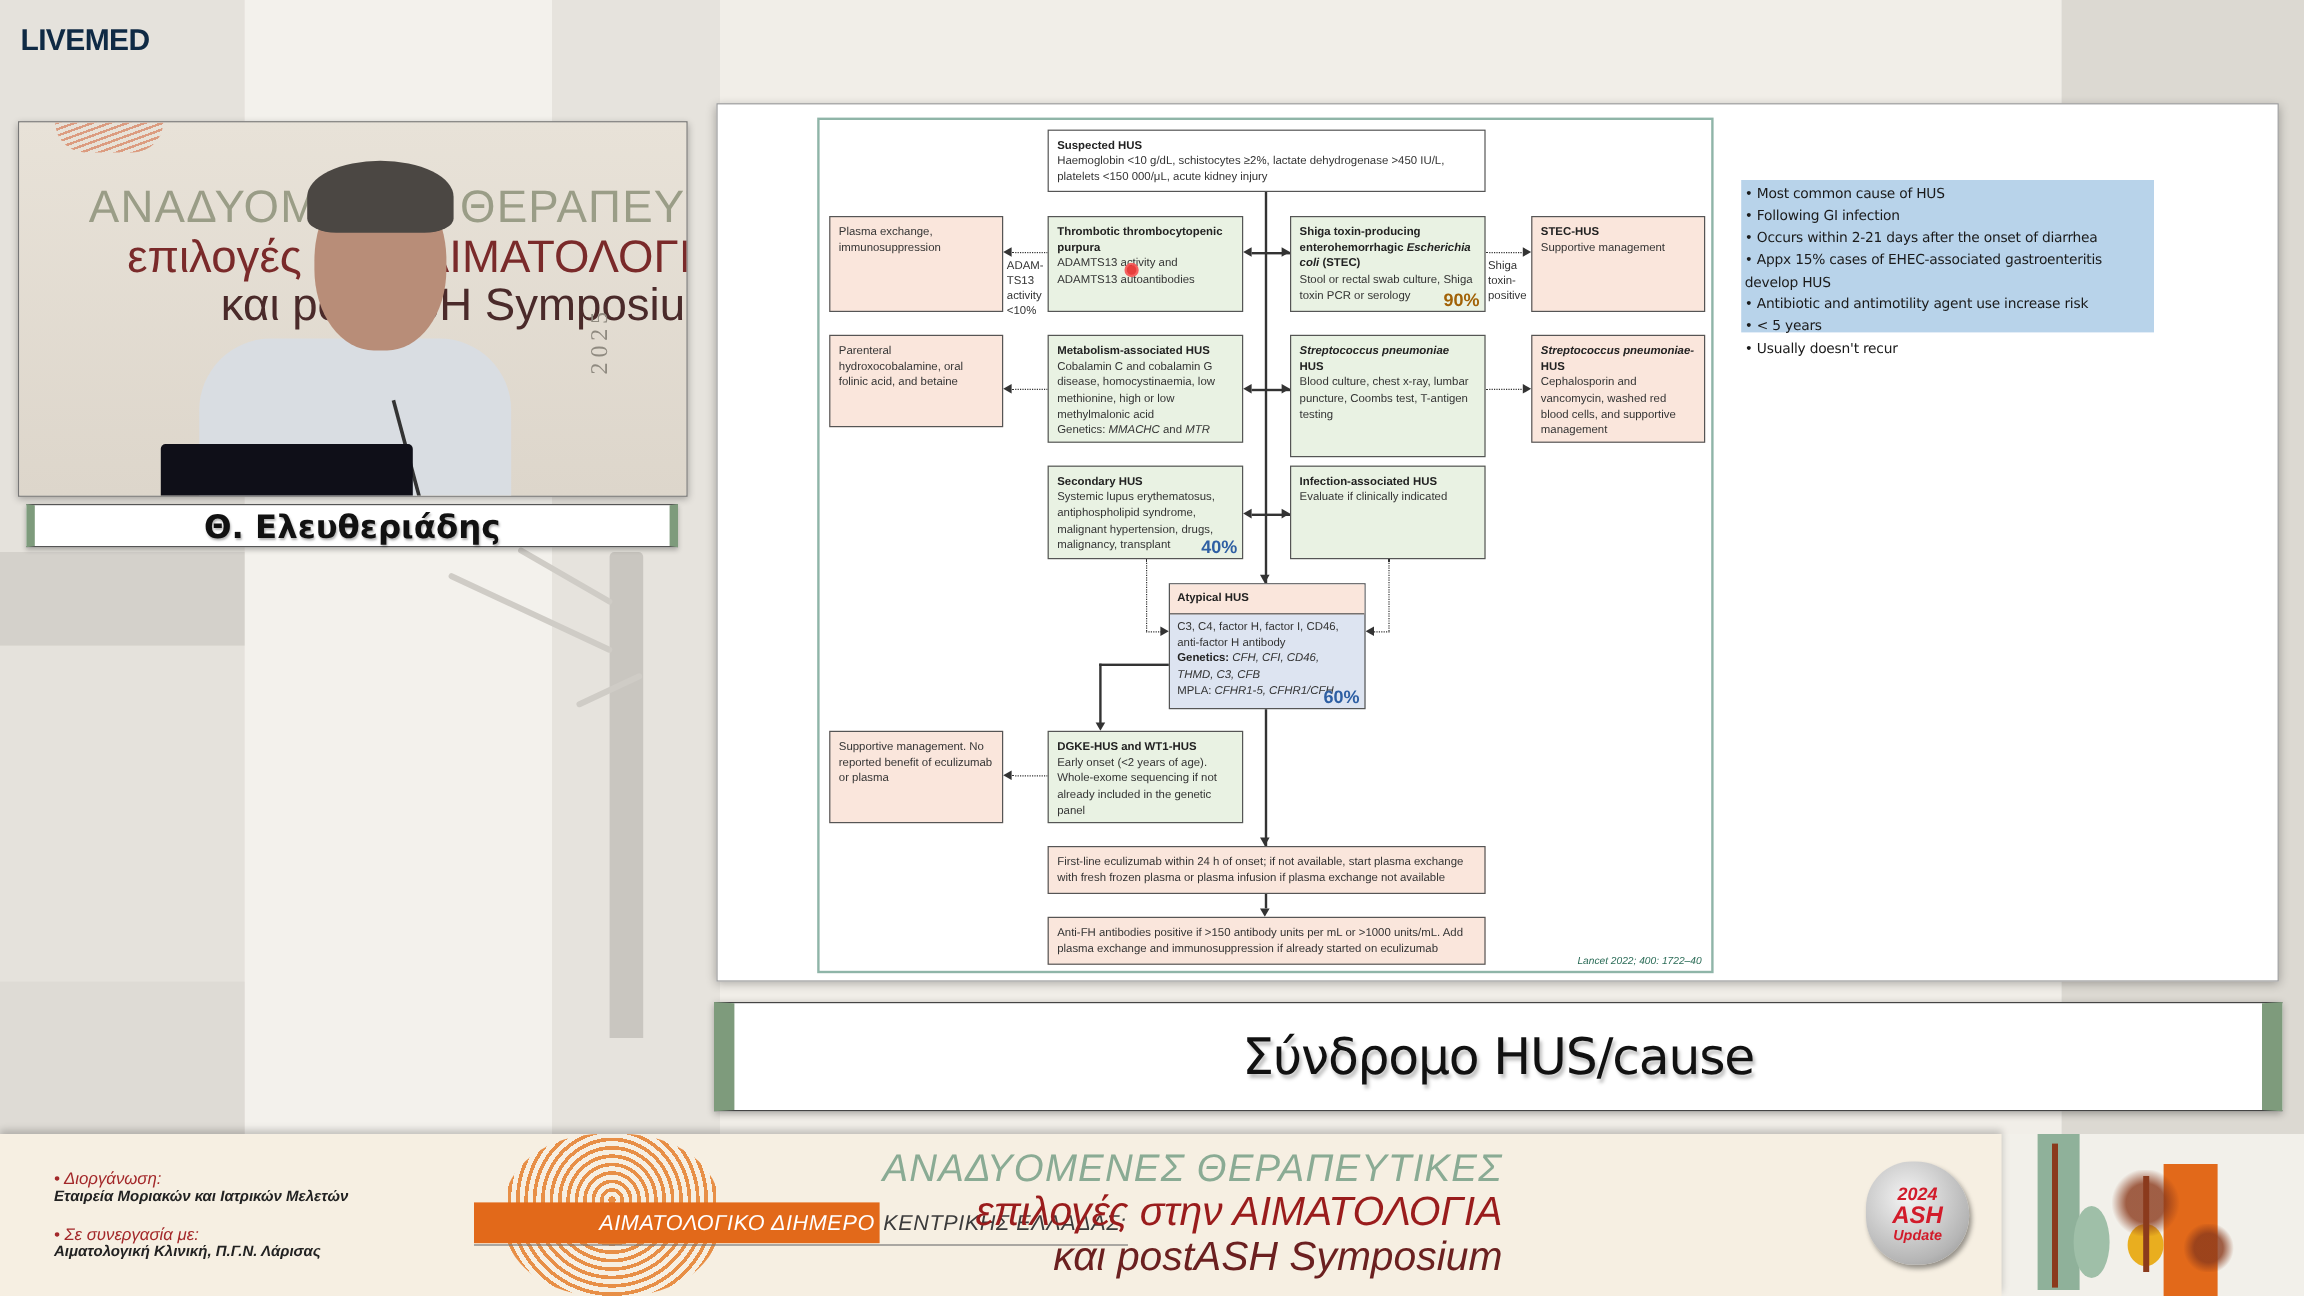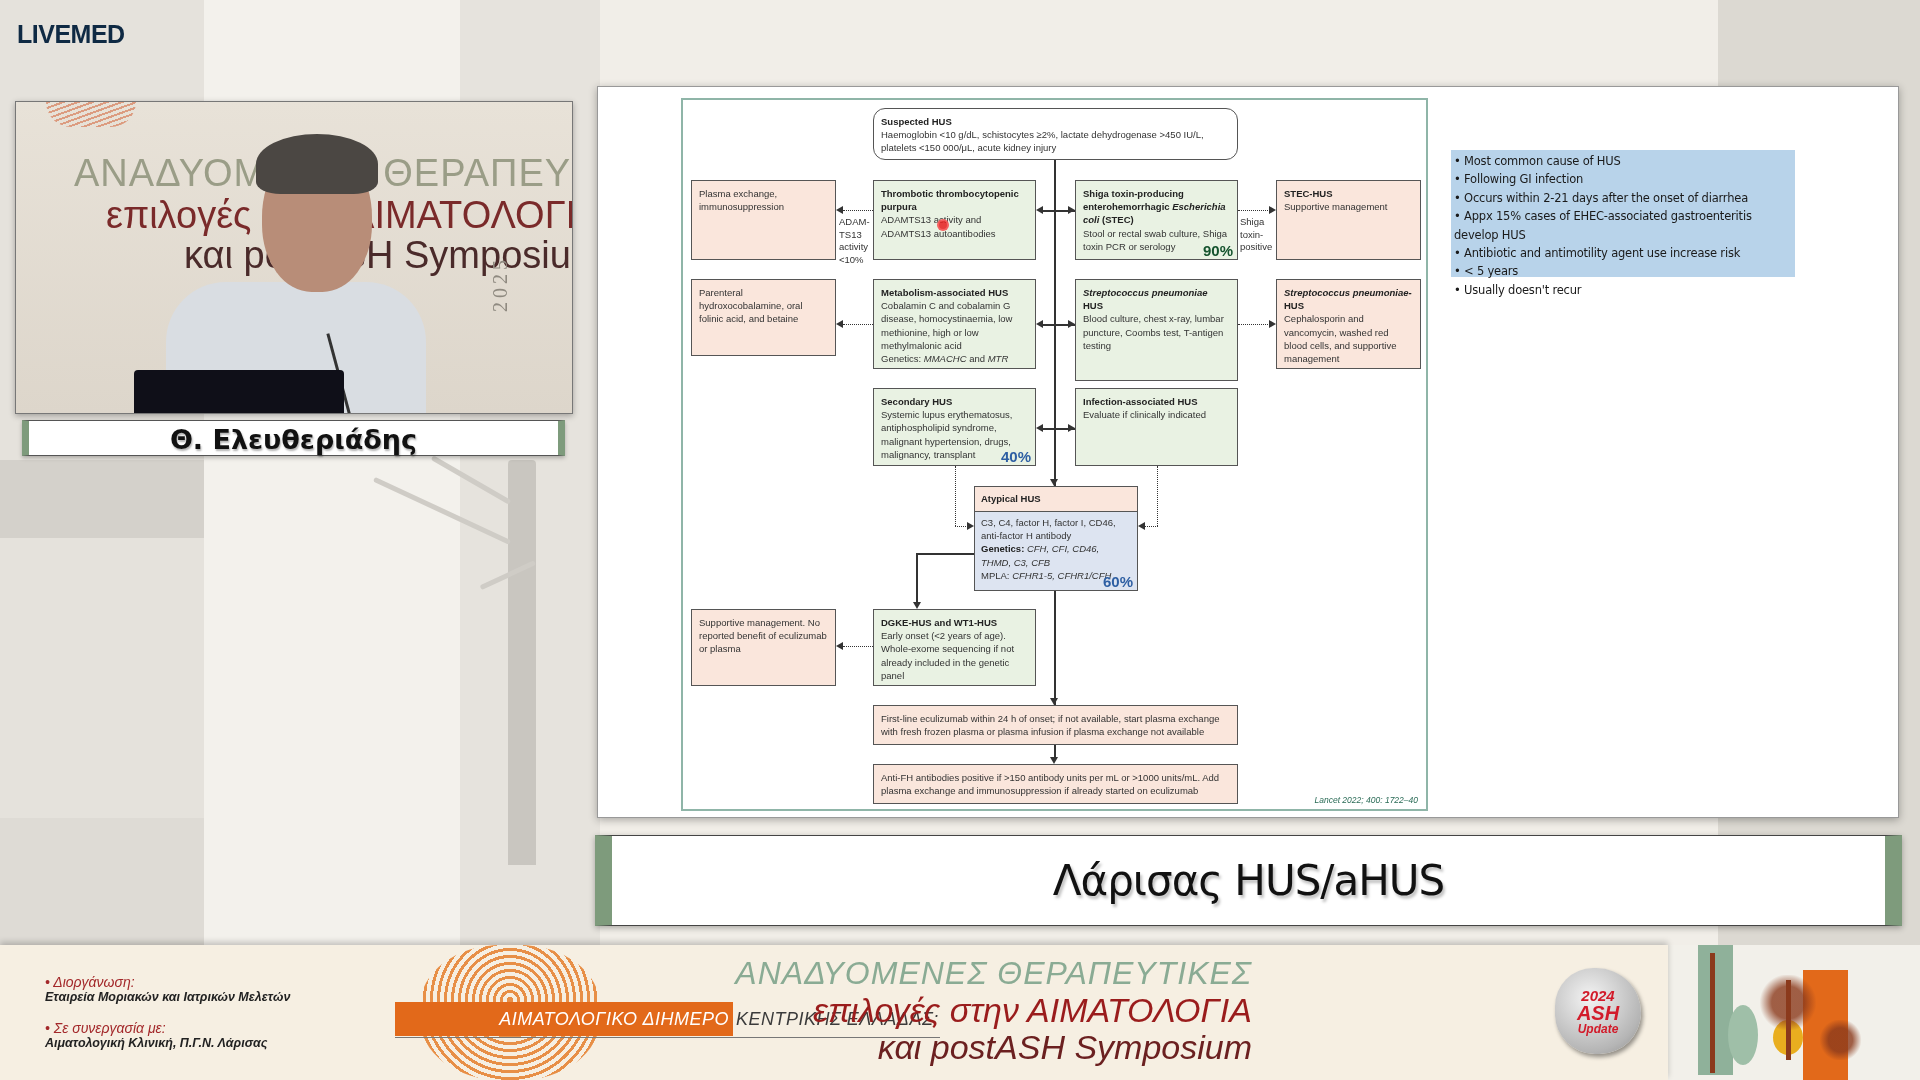--- a/index.html
+++ b/index.html
@@ -44,21 +44,21 @@
   
   .slide { position: absolute; left: 597px; top: 86px; width: 1302px; height: 732px; background: #fff; border: 1px solid #999; box-shadow: 0 2px 8px rgba(0,0,0,0.3); }
   .frame { position: absolute; left: 83px; top: 11px; width: 747px; height: 713px; border: 2px solid #8fb5a8; }
   .box { position: absolute; border: 1.5px solid #555; font-family: "Liberation Sans", sans-serif; font-size: 9.5px; line-height: 13.2px; color: #333; padding: 6px 7px; }
   .box b, .box .ttl { font-weight: bold; color: #222; display: block; }
   .box i { font-style: italic; }
   .g { background: #e9f2e3; }
   .p { background: #fae6dc; }
   .w { background: #fff; }
   .pct { position: absolute; right: 4px; bottom: 2px; font-size: 15px; font-weight: bold; }
-  .pct.red { color: #14532d; }
+  .pct.red { color: #a16207; }
   .pct.blue { color: #2e5fa3; }
 
   .line { position: absolute; background: #333; }
   .dline-h { position: absolute; height: 0; border-top: 1.5px dotted #333; }
   .dline-v { position: absolute; width: 0; border-left: 1.5px dotted #333; }
   .arr { position: absolute; width: 0; height: 0; }
   .arr.l { border-top: 4px solid transparent; border-bottom: 4px solid transparent; border-right: 7px solid #333; }
   .arr.r { border-top: 4px solid transparent; border-bottom: 4px solid transparent; border-left: 7px solid #333; }
   .arr.d { border-left: 4px solid transparent; border-right: 4px solid transparent; border-top: 7px solid #333; }
   .lbl { position: absolute; font-size: 9.5px; line-height: 12.5px; color: #333; }
@@ -131,21 +131,21 @@
   <div class="mic"></div>
   <div class="laptop"></div>
 </div>
 <div class="namebar">
   <span>Θ. Ελευθεριάδης</span>
 </div>
 
 <div class="slide">
   <div class="frame">
 
-    <div class="box w" style="left:190px;top:8px;width:365px;height:52px;border-radius:12px;">
+    <div class="box w" style="left:190px;top:8px;width:365px;height:52px;">
       <span class="ttl">Suspected HUS</span>
       <span>Haemoglobin &lt;10 g/dL, schistocytes ≥2%, lactate dehydrogenase &gt;450 IU/L, platelets &lt;150 000/μL, acute kidney injury</span>
     </div>
 
     <div class="line" style="left:371px;top:60px;width:1.5px;height:545px;"></div>
 
     <div class="box p" style="left:8px;top:80px;width:145px;height:80px;">
       <span>Plasma exchange, immunosuppression</span>
     </div>
     <div class="dline-h" style="left:160px;top:110px;width:30px;"></div>
@@ -271,21 +271,21 @@
     <li>Following GI infection</li>
     <li>Occurs within 2-21 days after the onset of diarrhea</li>
     <li>Appx 15% cases of EHEC-associated gastroenteritis develop HUS</li>
     <li>Antibiotic and antimotility agent use increase risk</li>
     <li>&lt; 5 years</li>
     <li>Usually doesn't recur</li>
   </ul>
 </div>
 
 <div class="titlebar">
-  <span>Λάρισας HUS/aHUS</span>
+  <span>Σύνδρομο HUS/cause</span>
 </div>
 
 <div class="banner">
   <div class="org" style="top:29px;">
     <div class="h">• Διοργάνωση:</div>
     <div class="t">Εταιρεία Μοριακών και Ιατρικών Μελετών</div>
   </div>
   <div class="org" style="top:75px;">
     <div class="h">• Σε συνεργασία με:</div>
     <div class="t">Αιματολογική Κλινική, Π.Γ.Ν. Λάρισας</div>

